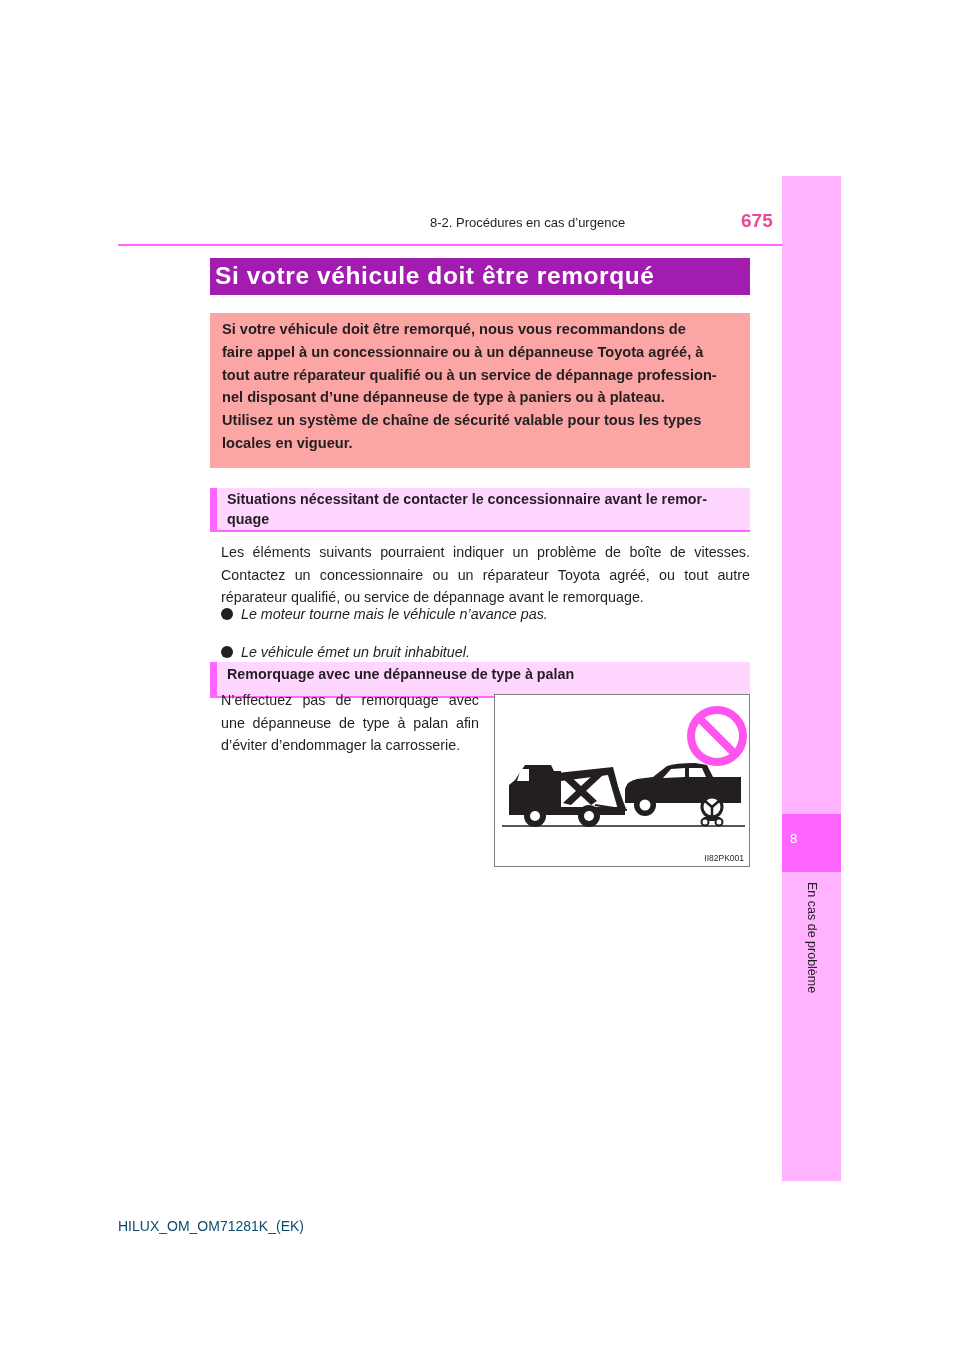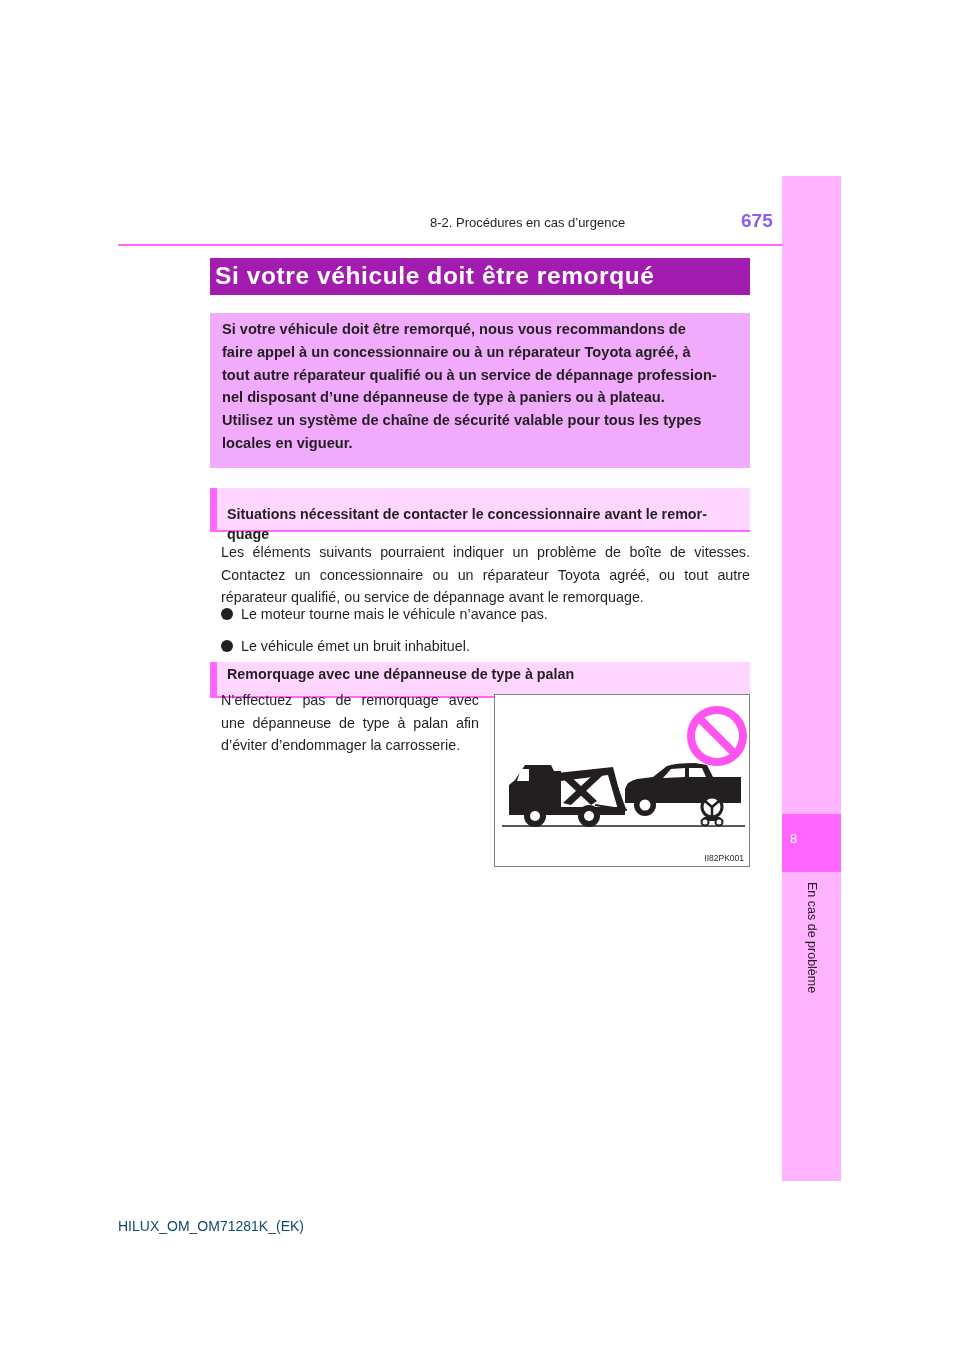--- a/index.html
+++ b/index.html
@@ -1,47 +1,47 @@
 <!DOCTYPE html>
 <html><head>
 <meta charset="utf-8">
 <style>
   html, body { margin: 0; padding: 0; background: #ffffff; }
   body { width: 960px; height: 1358px; position: relative; font-family: "Liberation Sans", sans-serif; color: #231f20; overflow: hidden; }
 
   .header-section { position: absolute; left: 430px; top: 215px; font-size: 13px; color: #231f20; }
-  .page-number { position: absolute; left: 741px; top: 210px; font-size: 19px; font-weight: bold; color: #8b5cf6; }
+  .page-number { position: absolute; left: 741px; top: 210px; font-size: 19px; font-weight: bold; color: #ec4899; }
   .header-rule { position: absolute; left: 118px; top: 244px; width: 723px; height: 2px; background: #ff66ff; }
 
   .side-tab { position: absolute; left: 782px; top: 176px; width: 59px; height: 1005px; background: #ffb3ff; }
   .side-tab-number { position: absolute; left: 782px; top: 814px; width: 59px; height: 58px; background: #ff66ff; }
   .side-tab-number span { position: absolute; left: 8px; top: 17px; color: #ffffff; font-size: 13px; }
   .side-tab-label { position: absolute; left: 805px; top: 882px; writing-mode: vertical-rl; font-size: 12.5px; color: #231f20; white-space: nowrap; }
 
   .title-bar { position: absolute; left: 210px; top: 258px; width: 540px; height: 37px; background: #a21caf; }
   .title-bar span { position: absolute; left: 5px; top: 4px; color: #ffffff; font-size: 24.5px; font-weight: bold; letter-spacing: 0.6px; white-space: nowrap; }
 
-  .intro-box { position: absolute; left: 210px; top: 313px; width: 540px; height: 155px; background: #f0abfc; }
+  .intro-box { position: absolute; left: 210px; top: 313px; width: 540px; height: 155px; background: #fca5a5; }
   .intro-box p { margin: 0; position: absolute; left: 12px; top: 5px; width: 518px; font-size: 14.6px; font-weight: bold; line-height: 22.8px; text-align: justify; }
   .intro-box p span { display: block; }
 
   .sub-heading { position: absolute; left: 210px; width: 540px; background: #ffd6ff; border-left: 7px solid #ff66ff; border-bottom: 2px solid #ff66ff; box-sizing: border-box; }
-  .sub-heading span { display: block; padding: 16px 6px 2px 10px; font-size: 14.3px; font-weight: bold; line-height: 20px; }
+  .sub-heading span { display: block; padding: 1px 6px 2px 10px; font-size: 14.3px; font-weight: bold; line-height: 20px; }
   .sub1 { top: 488px; height: 44px; }
   .sub2 { top: 662px; height: 36px; }
   .sub2 span { padding-top: 2px; }
 
   .body-text { position: absolute; left: 221px; font-size: 14.3px; line-height: 22.6px; }
   .body-text p { margin: 0; text-align: justify; }
   .para1 { top: 541px; width: 529px; }
   .bullets { position: absolute; left: 221px; top: 603px; font-size: 14.3px; line-height: 22.8px; }
-  .bullet-item { position: relative; padding-left: 20px; height: 22.8px; }
+  .bullet-item { position: relative; padding-left: 20px; height: 22.8px; font-style: italic; }
   .bullet-dot { position: absolute; left: 0; top: 5px; width: 12px; height: 12px; border-radius: 50%; background: #231f20; }
   .bullet-item:first-child { margin-top: 0; }
-  .bullet-item + .bullet-item { margin-top: 9px; }
+  .bullet-item + .bullet-item { margin-top: 15px; }
 
   .para2 { top: 689px; width: 258px; font-size: 14.3px; line-height: 22.6px; }
 
   .figure { position: absolute; left: 494px; top: 694px; width: 256px; height: 173px; border: 1px solid #808080; box-sizing: border-box; background: #fff; }
   .figure svg { position: absolute; left: 0; top: 0; }
   .figure-code { position: absolute; right: 5px; bottom: 3px; font-size: 8.5px; color: #231f20; }
 
   .footer-code { position: absolute; left: 118px; top: 1218px; font-size: 14px; color: #0c4a6e; }
 </style>
 </head>
@@ -57,21 +57,21 @@
 </div>
 <div class="side-tab-label">En cas de problème</div>
 
 <div class="title-bar">
   <span>Si votre véhicule doit être remorqué</span>
 </div>
 
 <div class="intro-box">
   <p>
     <span>Si votre véhicule doit être remorqué, nous vous recommandons de</span>
-    <span>faire appel à un concessionnaire ou à un réparateur Toyota agréé, à</span>
+    <span>faire appel à un concessionnaire ou à un dépanneuse Toyota agréé, à</span>
     <span>tout autre réparateur qualifié ou à un service de dépannage profession-</span>
     <span>nel disposant d’une dépanneuse de type à paniers ou à plateau.</span>
     <span>Utilisez un système de chaîne de sécurité valable pour tous les types</span>
     <span style="text-align:left">locales en vigueur.</span>
   </p>
 </div>
 
 <div class="sub-heading sub1">
   <span style="padding-bottom:0">Situations nécessitant de contacter le concessionnaire avant le remor-</span>
   <span style="padding-top:0">quage</span>

